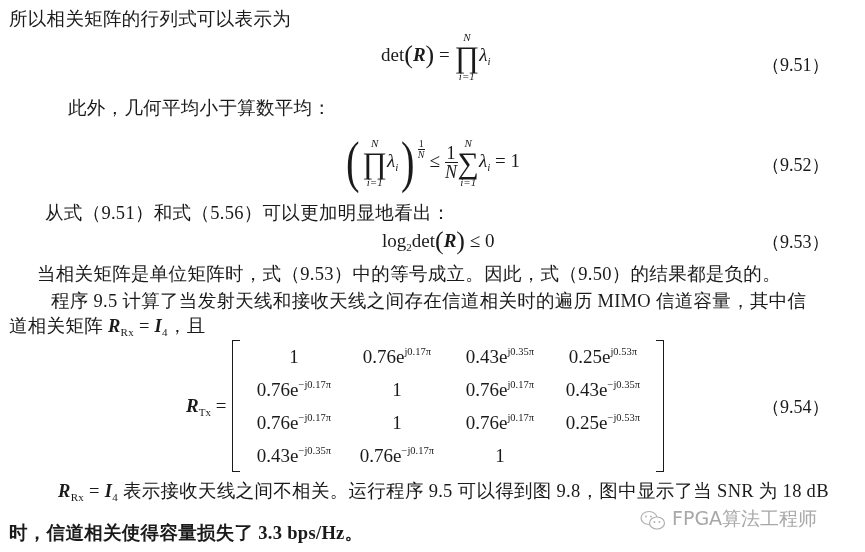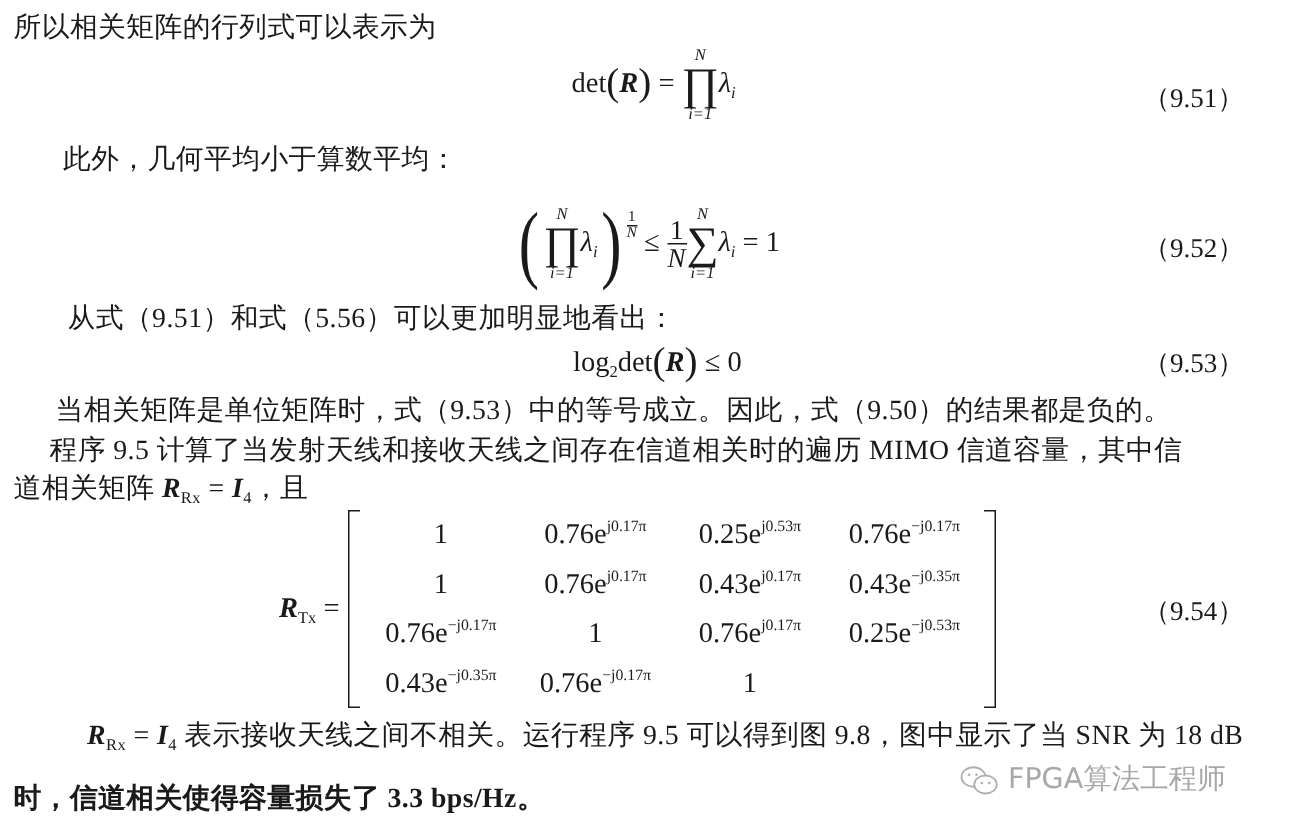--- a/index.html
+++ b/index.html
@@ -60,21 +60,21 @@
   <span>det</span><span class="paren">(</span><span class="bi">R</span><span class="paren">)</span>
   <span>=</span>
   <span class="bigop">
     <span class="lim">N</span>
     <span class="op">∏</span>
     <span class="lim">i=1</span>
   </span><span class="it">λ</span><span class="sub it">i</span>
 </div>
 <div class="eqnum" style="top:53px;">（9.51）</div>
 
-<div class="line" style="left:42px; top:97px;font-family:Liberation Mono, monospace;">此外，几何平均小于算数平均：</div>
+<div class="line" style="left:68px; top:97px;">此外，几何平均小于算数平均：</div>
 
 <div class="math" style="left:343px; top:128px;">
   <span class="bigparen">(</span><span class="bigop">
     <span class="lim">N</span>
     <span class="op">∏</span>
     <span class="lim">i=1</span>
   </span><span class="it">λ</span><span class="sub it">i</span><span class="bigparen">)</span><span class="tinyfrac">
       <span class="num">1</span>
       <span class="den">N</span>
     </span>
@@ -93,39 +93,39 @@
 
 <div class="line" style="left:45px; top:202px;">从式（9.51）和式（5.56）可以更加明显地看出：</div>
 
 <div class="math" style="left:382px; top:226px;">
   <span>log</span><span class="sub">2</span><span>det</span><span class="paren">(</span><span class="bi">R</span><span class="paren">)</span>
   <span>≤ 0</span>
 </div>
 <div class="eqnum" style="top:230px;">（9.53）</div>
 
 <div class="line" style="left:37px; top:263px;">当相关矩阵是单位矩阵时，式（9.53）中的等号成立。因此，式（9.50）的结果都是负的。</div>
-<div class="line" style="left:33px; top:290px;">程序 9.5 计算了当发射天线和接收天线之间存在信道相关时的遍历 MIMO 信道容量，其中信</div>
+<div class="line" style="left:51px; top:290px;">程序 9.5 计算了当发射天线和接收天线之间存在信道相关时的遍历 MIMO 信道容量，其中信</div>
 <div class="line" style="left:9px; top:315px;">
   <span>道相关矩阵 </span><span class="bi">R</span><span class="sub">Rx</span><span> = </span><span class="bi">I</span><span class="sub">4</span><span>，且</span>
 </div>
 
 <div class="matrix-wrap">
   <div class="matrix-label">
     <span class="bi">R</span><span class="sub">Tx</span>
     <span>=</span>
   </div>
   <div class="bracket l"></div>
   <div class="mgrid" id="mgrid">
       <div class="cell"><span>1</span></div>
       <div class="cell"><span>0.76e</span><span class="sup">j0.17π</span></div>
+      <div class="cell"><span>0.43e</span><span class="sup">j0.35π</span></div>
       <div class="cell"><span>0.25e</span><span class="sup">j0.53π</span></div>
       <div class="cell"><span>0.76e</span><span class="sup">−j0.17π</span></div>
       <div class="cell"><span>1</span></div>
       <div class="cell"><span>0.76e</span><span class="sup">j0.17π</span></div>
-      <div class="cell"><span>0.43e</span><span class="sup">j0.17π</span></div>
       <div class="cell"><span>0.43e</span><span class="sup">−j0.35π</span></div>
       <div class="cell"><span>0.76e</span><span class="sup">−j0.17π</span></div>
       <div class="cell"><span>1</span></div>
       <div class="cell"><span>0.76e</span><span class="sup">j0.17π</span></div>
       <div class="cell"><span>0.25e</span><span class="sup">−j0.53π</span></div>
       <div class="cell"><span>0.43e</span><span class="sup">−j0.35π</span></div>
       <div class="cell"><span>0.76e</span><span class="sup">−j0.17π</span></div>
       <div class="cell"><span>1</span></div>
     </div>
   <div class="bracket r"></div>

